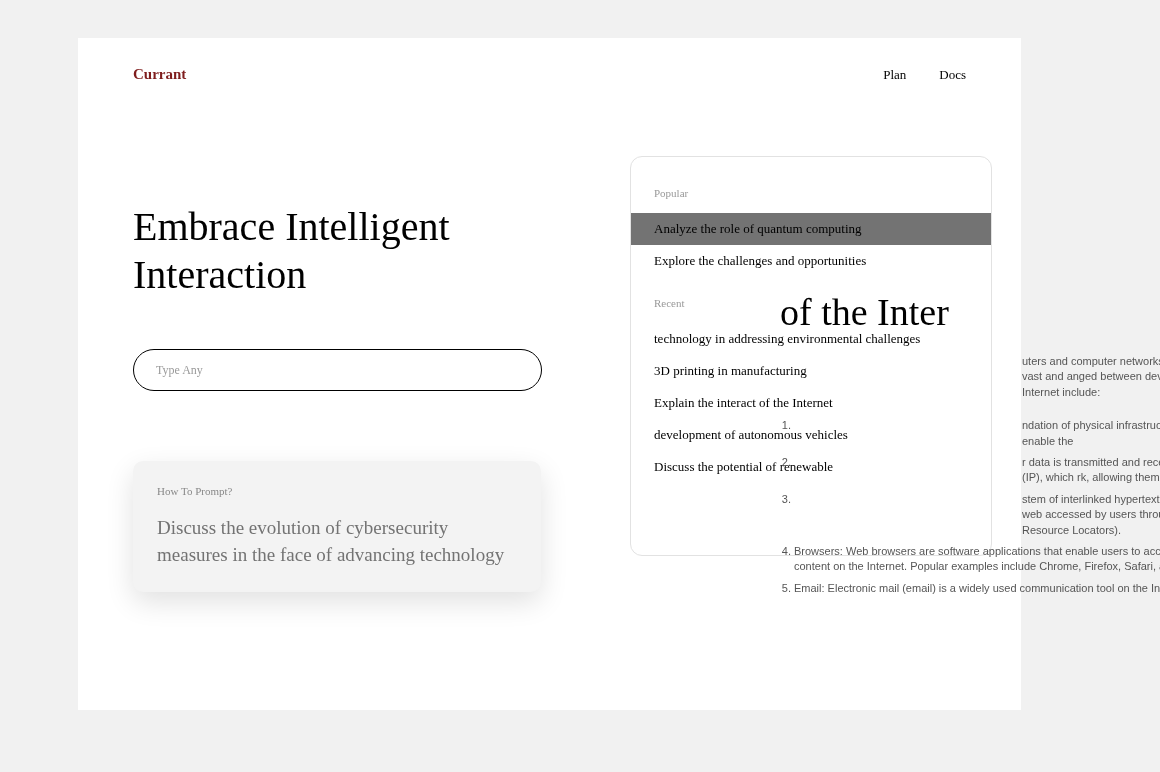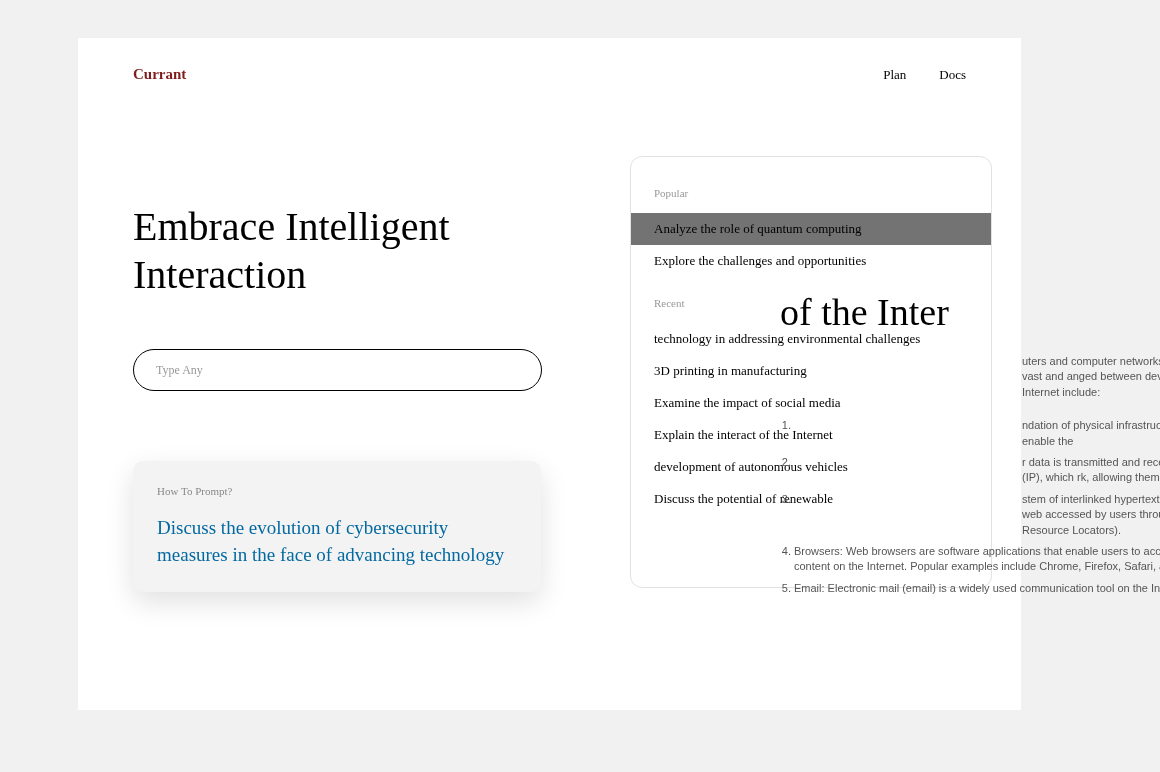--- a/index.html
+++ b/index.html
@@ -83,21 +83,21 @@
       box-shadow: 0 10px 28px rgba(0,0,0,0.12);
     }
     .prompt-card-label {
       font-size: 11px;
       color: #888;
       margin-bottom: 18px;
     }
     .prompt-card-text {
       font-size: 19px;
       line-height: 1.4;
-      color: #0369a1;
+      color: #737373;
     }
     .sidebar {
       position: absolute;
       top: 118px;
       left: 552px;
       width: 362px;
       border: 1px solid #e2e2e2;
       border-radius: 12px;
       background: #fff;
       padding-top: 30px;
@@ -178,21 +178,20 @@
   </div>
 
   <div class="sidebar">
     <div class="section-label">Popular</div>
     <div class="sidebar-item active">Analyze the role of quantum computing</div>
     <div class="sidebar-item">Explore the challenges and opportunities</div>
     <div class="section-gap"></div>
     <div class="section-label">Recent</div>
     <div class="sidebar-item">technology in addressing environmental challenges</div>
     <div class="sidebar-item">3D printing in manufacturing</div>
-    <div class="sidebar-item">Examine the impact of social media</div>
     <div class="sidebar-item">Explain the interact of the Internet</div>
     <div class="sidebar-item">development of autonomous vehicles</div>
     <div class="sidebar-item">Discuss the potential of renewable</div>
   </div>
 </div>
 
 <div class="doc-panel">
   <div class="doc-title">of the Inter</div>
   <div class="doc-body">
     <div class="doc-intro">uters and computer networks set of protocols. It is a vast and anged between devices located o the Internet include:</div>

